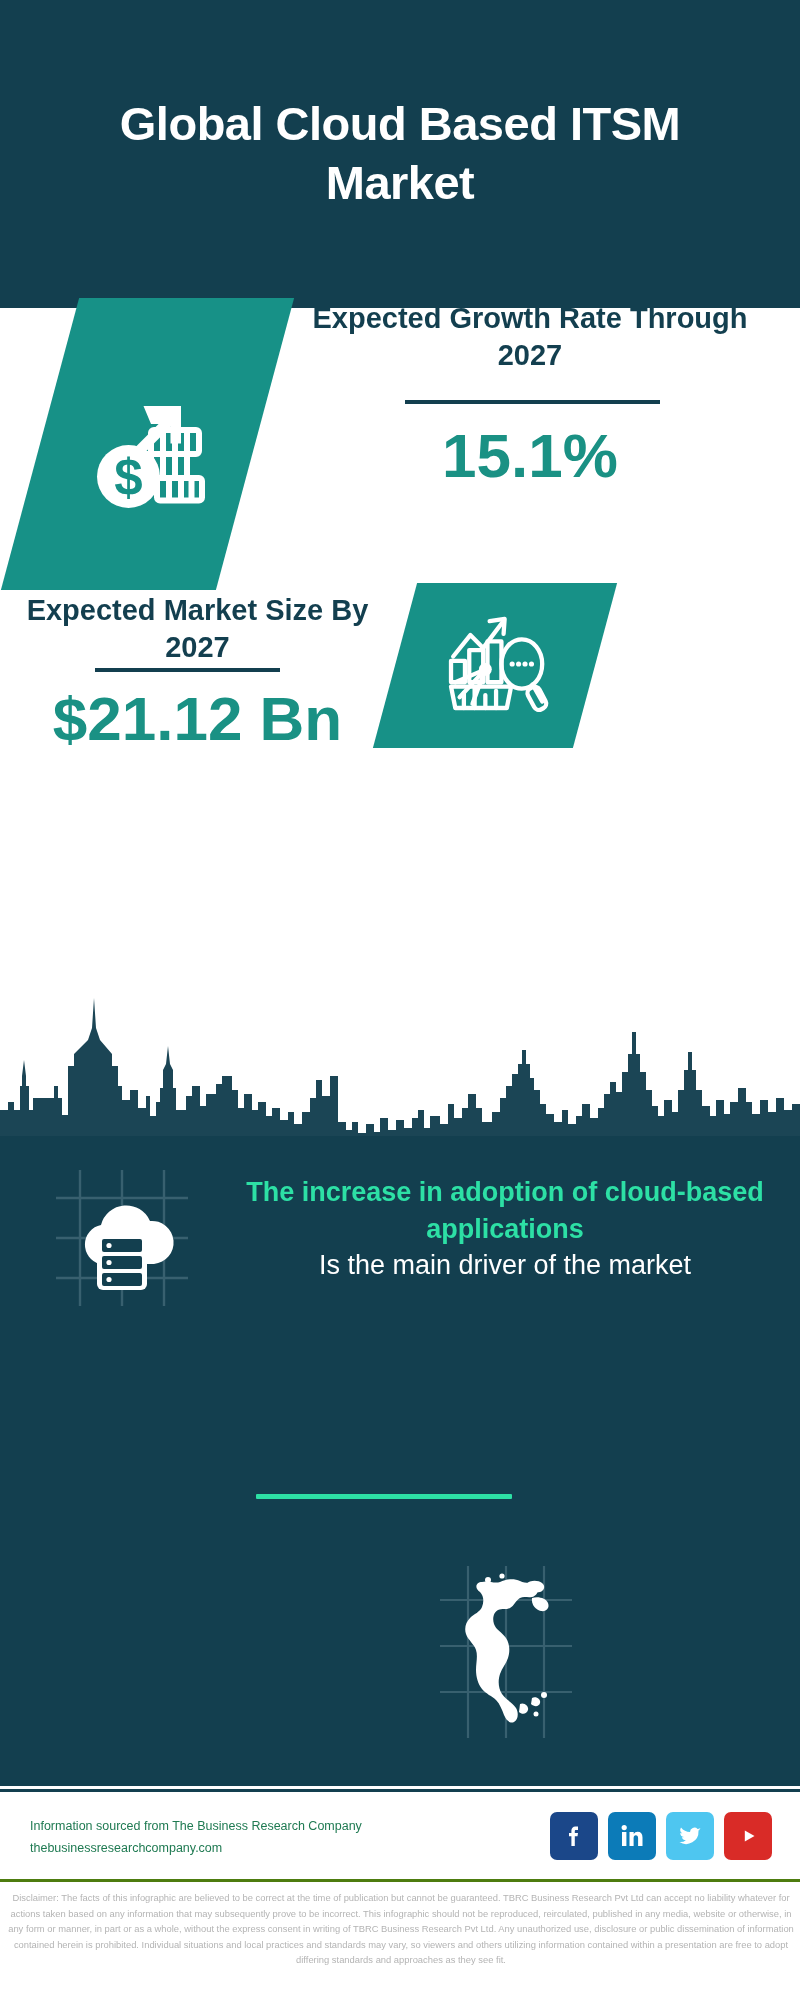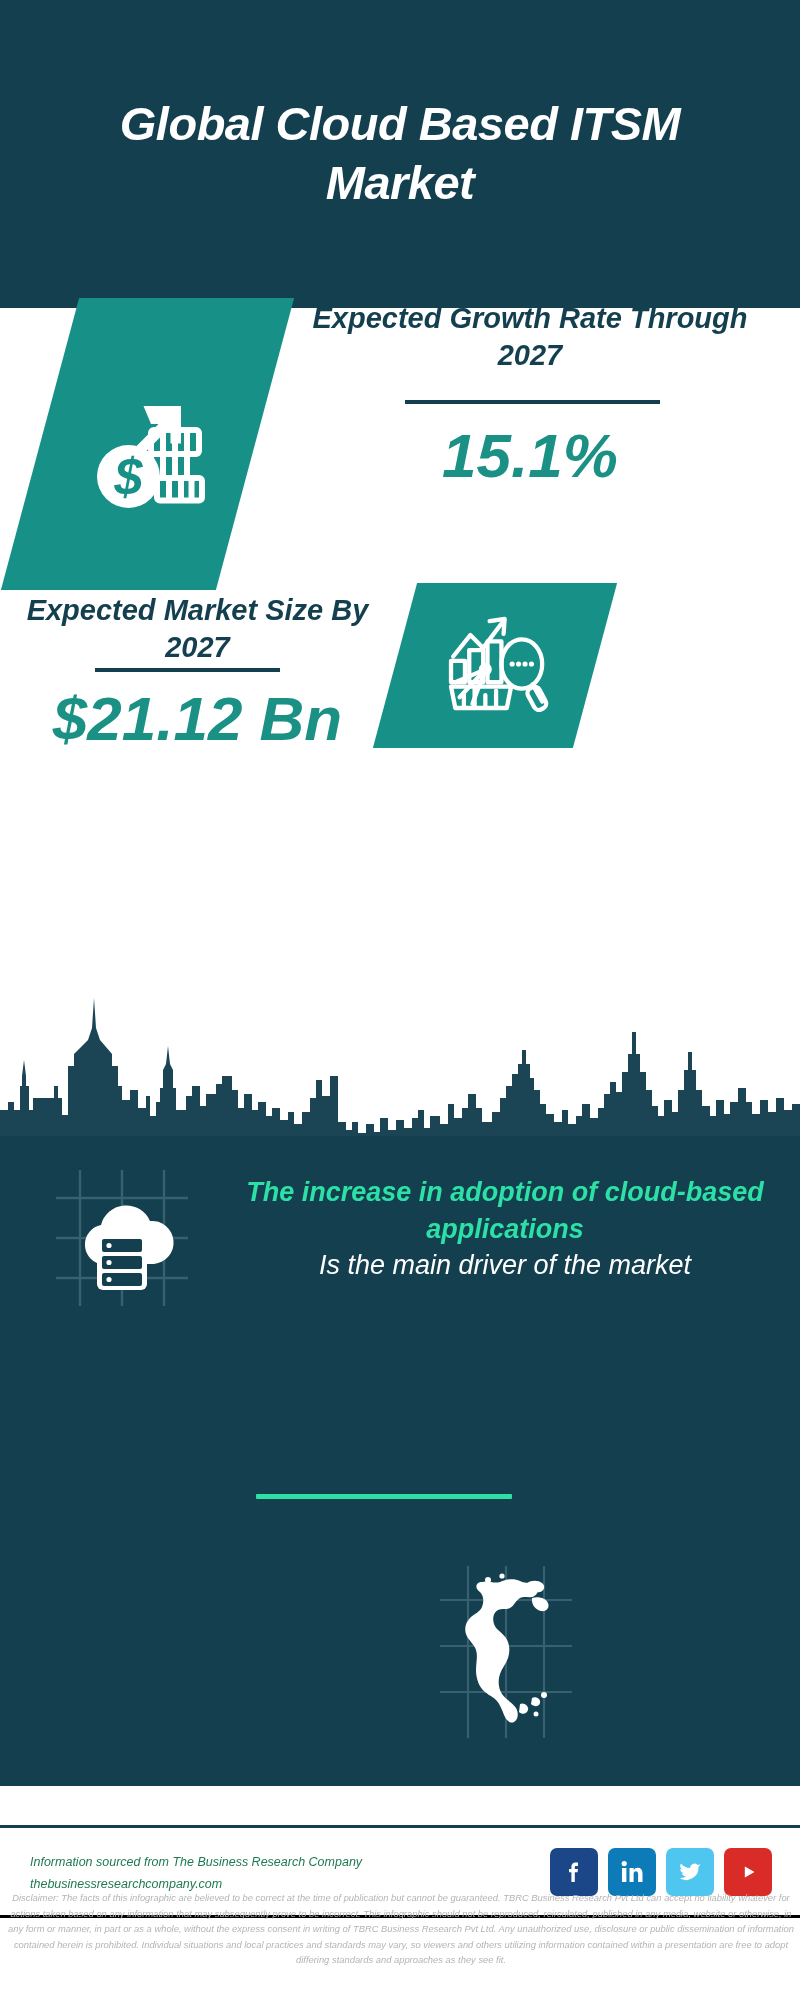--- a/index.html
+++ b/index.html
@@ -3,21 +3,21 @@
 <meta charset="utf-8">
 <style>
   * { margin:0; padding:0; box-sizing:border-box; }
   html,body { width:800px; height:2000px; }
   body {
     font-family:"Liberation Sans", sans-serif;
     background:#ffffff;
     position:relative;
     overflow:hidden;
   }
-  .page { width:800px; height:2000px; position:relative; background:#fff;font-style:italic; }
+  .page { width:800px; height:2000px; position:relative; background:#fff; }
 
   
   .header {
     position:absolute; left:0; top:0; width:800px; height:308px;
     background:#133f4f;
     display:flex; align-items:center; justify-content:center;
   }
   .header-title {
     color:#ffffff;
     font-size:47px;
@@ -86,22 +86,21 @@
   }
   .mint-rule {
     position:absolute; height:5px; background:#2de0a5; border-radius:1px;
   }
 
   
   .footer {
     position:absolute; left:0; top:1789px; width:800px; height:93px;
     background:#ffffff;
     border-top:3px solid #133f4f;
-    border-bottom:3px solid #000000;
-    margin-top:36px;
+    border-bottom:3px solid #4d7c0f;
   }
   .footer-text {
     position:absolute; left:30px; top:24px;
     color:#1f7a52;
     font-size:12.5px;
     line-height:1.75;
   }
   .footer-text span { display:block; }
   .social-row {
     position:absolute; right:28px; top:20px;

